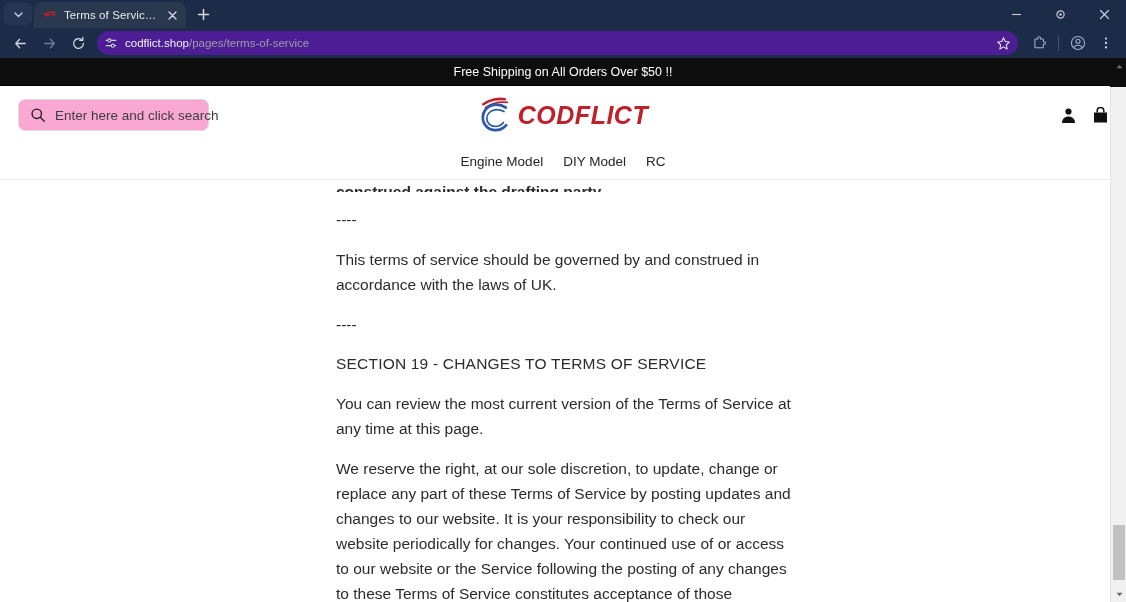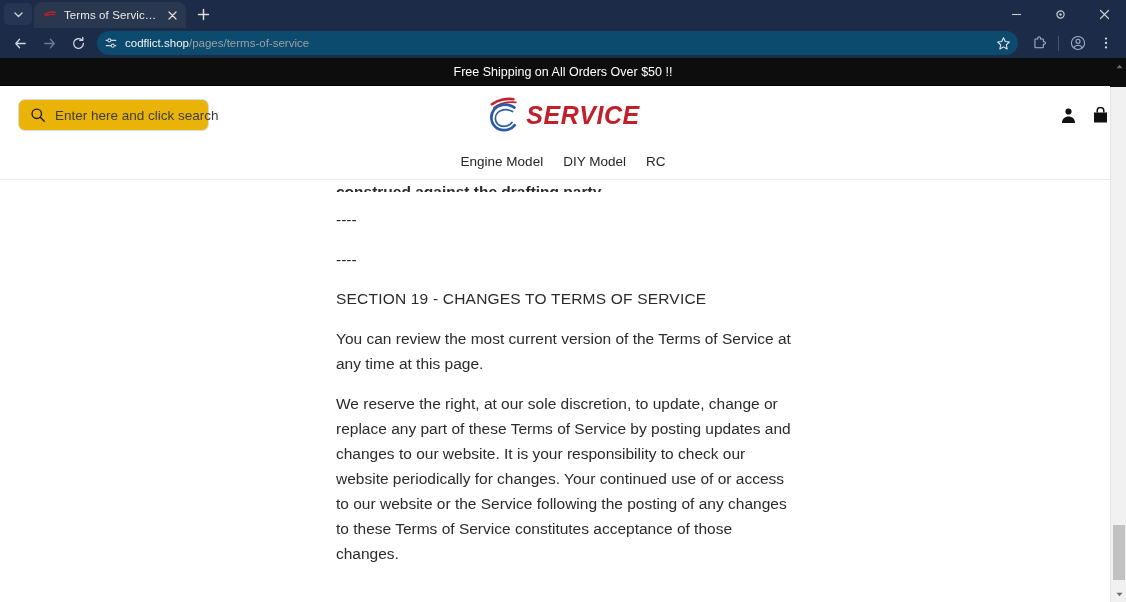--- a/index.html
+++ b/index.html
@@ -55,21 +55,21 @@
     height: 30px; background: #1c2b47;
     display: flex; align-items: center;
     padding: 0 6px; gap: 1px;
   }
   .nav-icon-btn {
     width: 28px; height: 28px; border-radius: 50%;
     display: flex; align-items: center; justify-content: center; flex:none;
   }
   .omnibox {
     flex: 1; height: 24px; margin: 0 6px 0 4px;
-    background: #0c4a6e; border-radius: 13px;
+    background: #4c1d95; border-radius: 13px;
     display: flex; align-items: center; padding: 0 4px 0 7px; gap: 7px;
     min-width: 0;
   }
   .omnibox-url { font-size: 11.5px; white-space: nowrap; overflow: hidden; }
   .omnibox-url .dom { color: #f1f3f4; }
   .omnibox-url .path { color: #9aa0a6; }
   .star-btn { width: 22px; height: 22px; display:flex; align-items:center; justify-content:center; flex:none; margin-left:auto;}
   .tb-right { display: flex; align-items: center; gap: 0px; }
   .tb-sep { width:1px; height:15px; background:#46556f; margin:0 5px; }
 
@@ -90,21 +90,21 @@
   .site-header {
     height: 58px; background: #fff;
     display: flex; align-items: center;
     padding: 0 18px;
     position: relative;
   }
   .search-box {
     width: 191px; height: 32px;
     border: 1px solid #dcdcdc; border-radius: 7px;
     display: flex; align-items: center; gap: 9px;
-    padding: 0 11px; background: #eab308; text-align: center;
+    padding: 0 11px; background: #f9a8d4; text-align: center;
   }
   .search-ph { font-size: 13.5px; color: #3d3d3d; white-space: nowrap; }
 
   .logo-wrap {
     position: absolute; left: 50%; top: 50%;
     transform: translate(-50%,-50%);
     display: flex; align-items: center; gap: 6px;
   }
   .logo-mark { width: 34px; height: 38px; flex: none; }
   .logo-text {
@@ -300,21 +300,21 @@
 
       <div class="logo-wrap">
         <span class="logo-mark">
           <svg width="34" height="38" viewBox="0 0 34 38">
             <path d="M27 3.2 C21 2.2 12 3.6 5.5 8.2" stroke="#c0202a" stroke-width="2.6" fill="none" stroke-linecap="round"></path>
             <path d="M29.5 6.4 C23 5.6 14 7.2 7.5 11.6" stroke="#c0202a" stroke-width="1.6" fill="none" stroke-linecap="round"></path>
             <path d="M28 11.5 C24.5 9.2 20 8.2 16 8.8 C9.5 9.8 5 15 5 21.5 C5 28.5 10.5 34.2 17.5 34.2 C22 34.2 26 32.2 28.4 29.2" stroke="#2b5ba8" stroke-width="2.7" fill="none" stroke-linecap="round"></path>
             <path d="M26.2 15.5 C23.2 13.8 19.8 13.2 16.8 13.8 C12 14.8 9 18.4 9 22.4 C9 26.8 12.6 30.4 17.4 30.4 C20.8 30.4 23.8 28.8 25.6 26.4" stroke="#2b5ba8" stroke-width="1.7" fill="none" stroke-linecap="round"></path>
           </svg>
         </span>
-        <span class="logo-text">SERVICE</span>
+        <span class="logo-text">CODFLICT</span>
       </div>
 
       <div class="header-icons">
         <span style="display:flex;">
           <svg width="15" height="16" viewBox="0 0 15 16">
             <circle cx="7.5" cy="4" r="3.1" fill="#111111"></circle>
             <path d="M1 15.5 C1 11.3 3.9 9 7.5 9 C11.1 9 14 11.3 14 15.5 Z" fill="#111111"></path>
           </svg>
         </span>
         <span style="display:flex;">
@@ -331,20 +331,21 @@
       <span class="nav-link">DIY Model</span>
       <span class="nav-link">RC</span>
     </div>
 
     <div class="doc">
       <div class="doc-inner">
 
         <div class="doc-clip-line">construed against the drafting party.</div>
 
         <div class="rule">----</div>
+        <div class="para">This terms of service should be governed by and construed in accordance with the laws of UK.</div>
 
         <div class="rule">----</div>
         <div class="heading">SECTION 19 - CHANGES TO TERMS OF SERVICE</div>
         <div class="para">You can review the most current version of the Terms of Service at any time at this page.</div>
         <div class="para">We reserve the right, at our sole discretion, to update, change or replace any part of these Terms of Service by posting updates and changes to our website. It is your responsibility to check our website periodically for changes. Your continued use of or access to our website or the Service following the posting of any changes to these Terms of Service constitutes acceptance of those changes.</div>
 
       </div>
     </div>
   </div>
 

